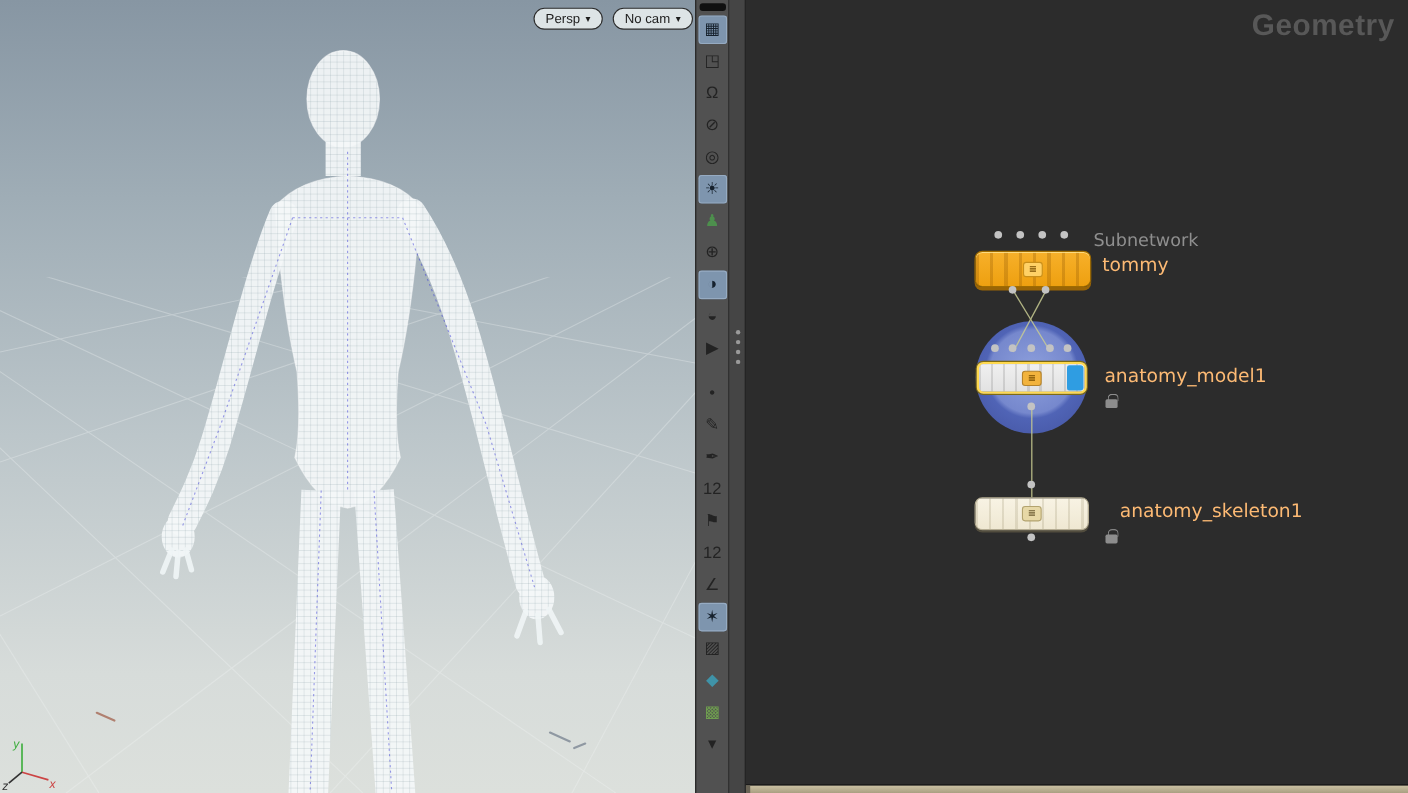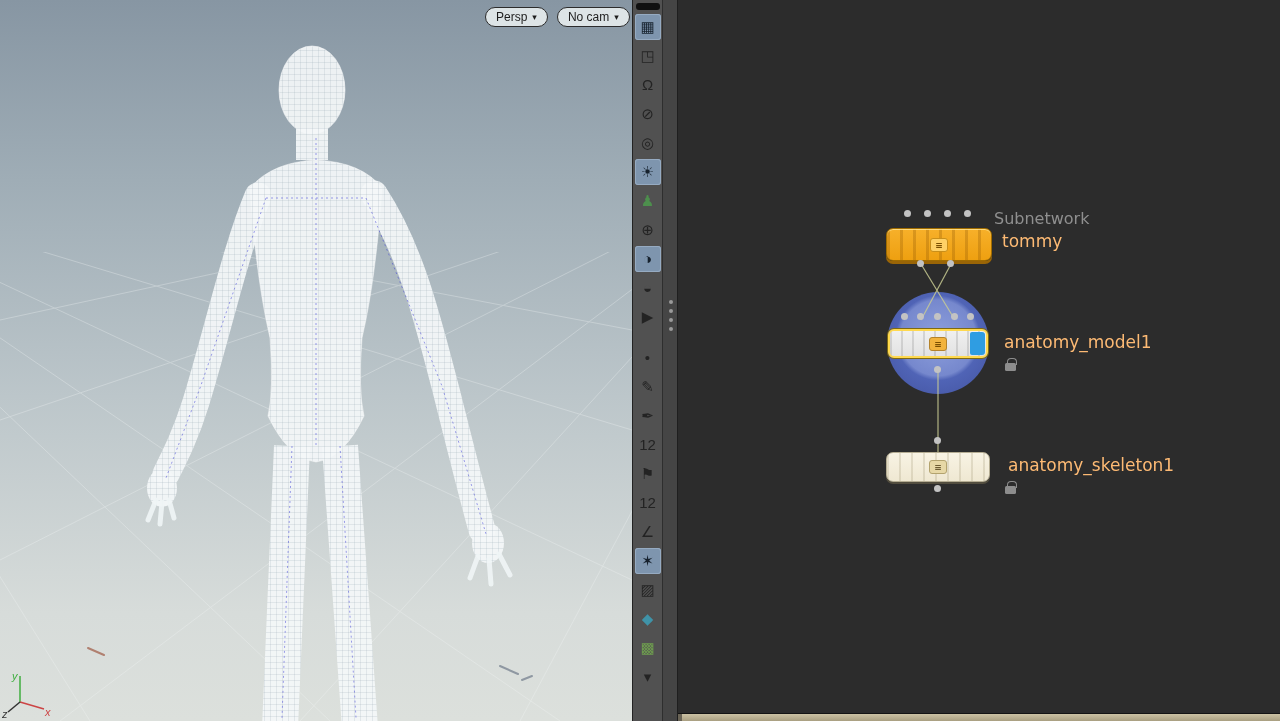--- a/index.html
+++ b/index.html
@@ -240,20 +240,21 @@
           <span class="glyph">▾</span>
         </div>
       </div>
   </div>
 
   <div id="splitter">
     <div class="grip"></div>
   </div>
 
   <div id="network">
+    <div id="net-title">Geometry</div>
 
     <div id="halo"></div>
 
     <svg id="wires-svg" width="602" height="721">
       <g stroke="#c9cc93" stroke-width="1.2" opacity="0.85">
         <line x1="243" y1="264" x2="277" y2="320"></line>
         <line x1="273" y1="264" x2="243" y2="320"></line>
         <line x1="260" y1="372" x2="260" y2="452"></line>
       </g>
     </svg>
@@ -280,18 +281,18 @@
     </div>
     <div class="dot" style="left:256px;top:366px"></div>
     <div class="nlabel" style="left:326px;top:332px">anatomy_model1</div>
     <div class="lock" style="left:327px;top:363px"></div>
 
     <div class="dot" style="left:256px;top:437px"></div>
     <div id="node-skeleton" class="node">
       <span class="badge">≡</span>
     </div>
     <div class="dot" style="left:256px;top:485px"></div>
-    <div class="nlabel" style="left:330px;top:455px">anatomy_skeleton1</div>
+    <div class="nlabel" style="left:340px;top:455px">anatomy_skeleton1</div>
     <div class="lock" style="left:327px;top:486px"></div>
 
     <div id="net-bottom-bar"></div>
   </div>
 </div>
 
 </body></html>

